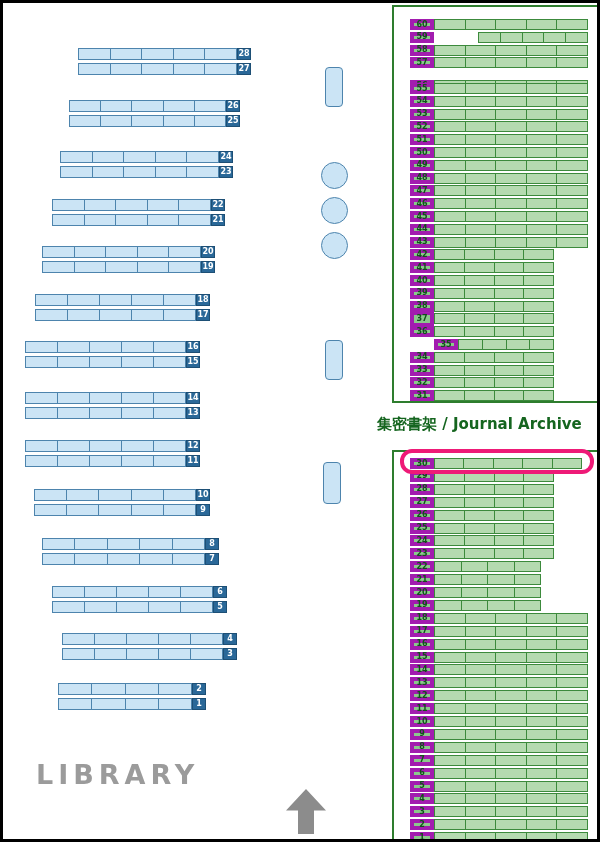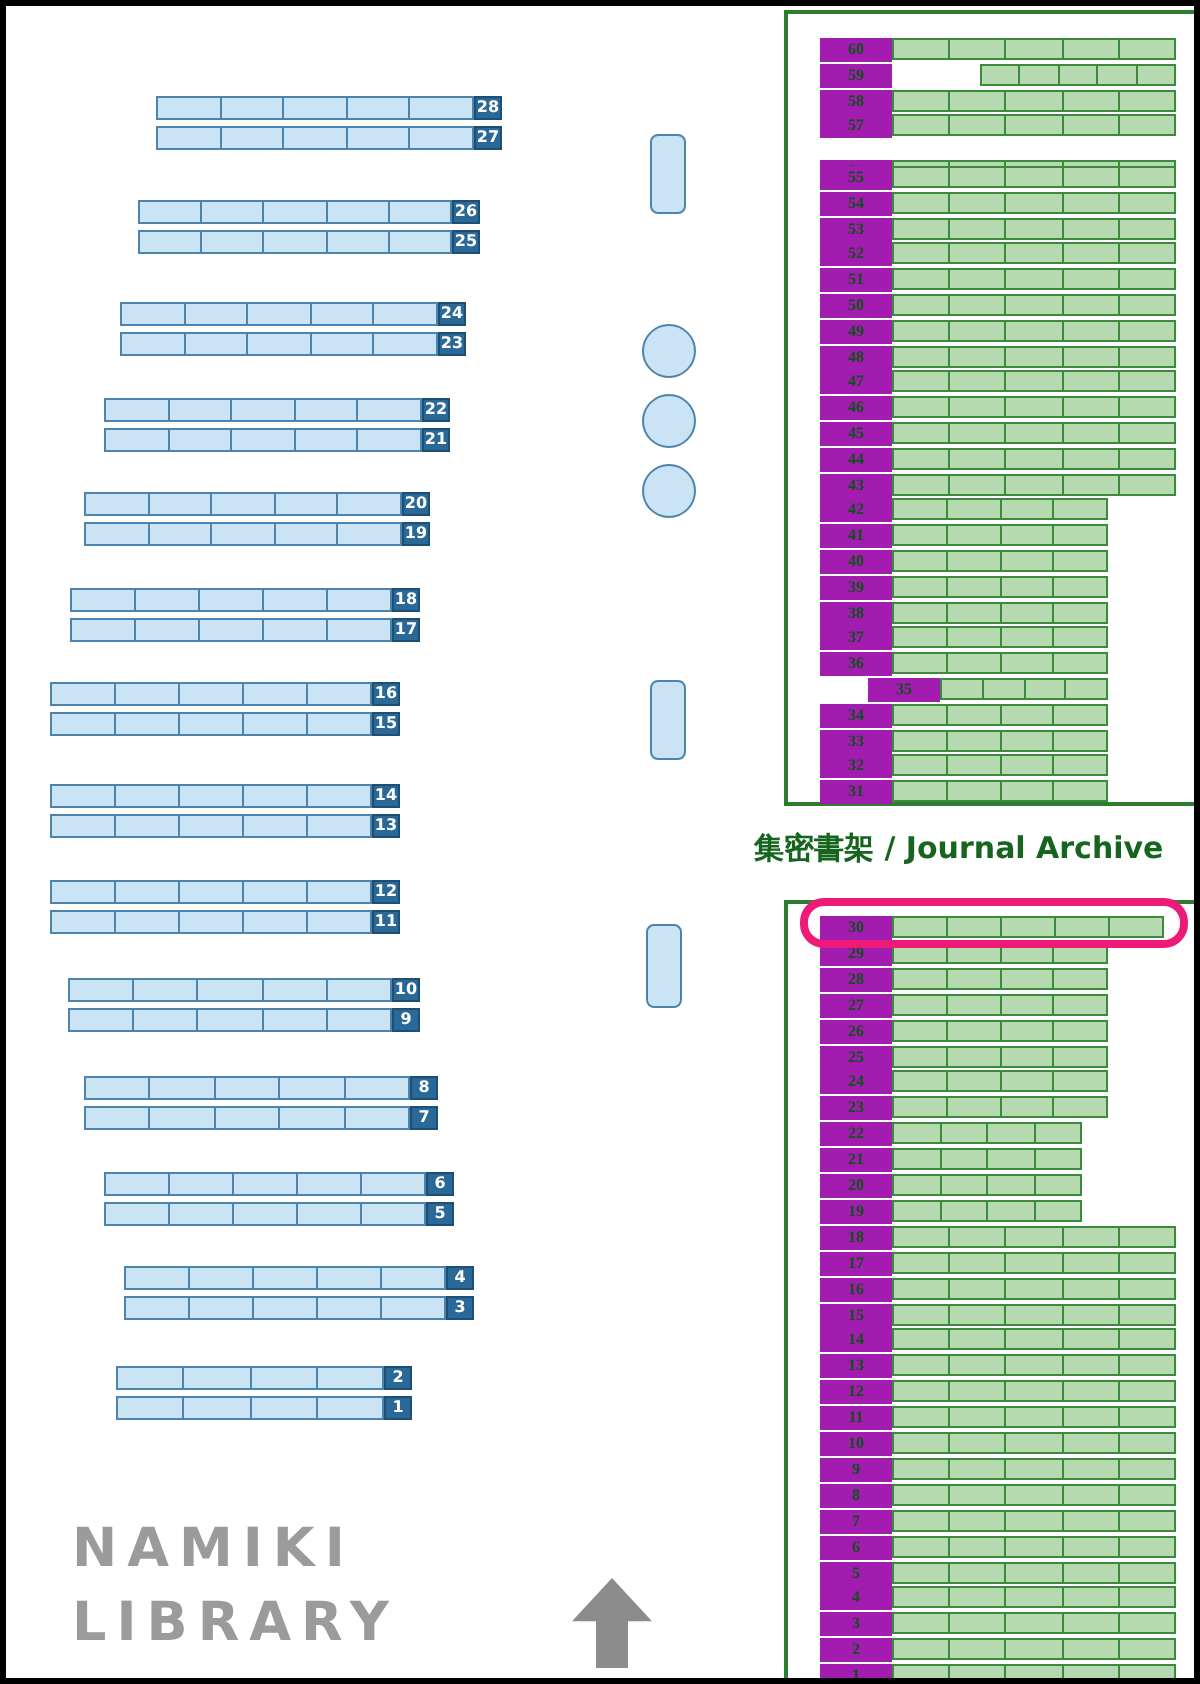--- a/index.html
+++ b/index.html
@@ -31,24 +31,24 @@
     border: 1px solid #1d4f75;
     display: flex; align-items: center; justify-content: center;
     font-size: 8px; font-weight: bold; line-height: 1;
   }
 
   
   .green-bar { background: #b5dab0; border: 1px solid #3c8a3c; }
   .green-bar .cell { border-right: 1px solid #3c8a3c; }
   .green-bar .cell:last-child { border-right: none; }
   .green-tag {
-    width: 36px; background: #8cc98c; color: #11511a;
-    border: 6px solid #a21caf;
+    width: 24px; background: #8cc98c; color: #11511a;
+    border: 4px solid #a21caf;
     display: flex; align-items: center; justify-content: center;
-    font-size: 8px; font-weight: bold; line-height: 1; font-family: Liberation Serif, serif;
+    font-size: 8px; font-weight: bold; line-height: 1;
   }
 
   .panel {
     position: absolute;
     border: 2px solid #2e7d2e;
     background: #fff;
   }
 
   .furn { position: absolute; background: #cbe4f5; border: 1px solid #4d84ad; }
   .furn.circle { border-radius: 50%; }
@@ -611,21 +611,21 @@
       </div>
       <div class="shelf-row green" style="left: 16px; top: 293.6px; width: 144px;">
         <div class="green-tag">38</div>
         <div class="bar green-bar">
           <div class="cell"></div>
           <div class="cell"></div>
           <div class="cell"></div>
           <div class="cell"></div>
         </div>
       </div>
-      <div class="shelf-row green" style="left: 16px; top: 306.4px; width: 144px;">
+      <div class="shelf-row green" style="left: 16px; top: 306.4px; width: 144px; align-items: center;">
         <div class="green-tag">37</div>
         <div class="bar green-bar">
           <div class="cell"></div>
           <div class="cell"></div>
           <div class="cell"></div>
           <div class="cell"></div>
         </div>
       </div>
       <div class="shelf-row green" style="left: 16px; top: 319.2px; width: 144px;">
         <div class="green-tag">36</div>
@@ -973,18 +973,17 @@
           <div class="cell"></div>
           <div class="cell"></div>
           <div class="cell"></div>
         </div>
       </div>
     </div>
 
   <div class="highlight" style="border-color: rgb(238, 26, 119);"></div>
 
   <div class="title">
-    <div>NAMIKI</div>
     <div>LIBRARY</div>
   </div>
 
   <div class="arrow"></div>
 </div>
 
 </body></html>

